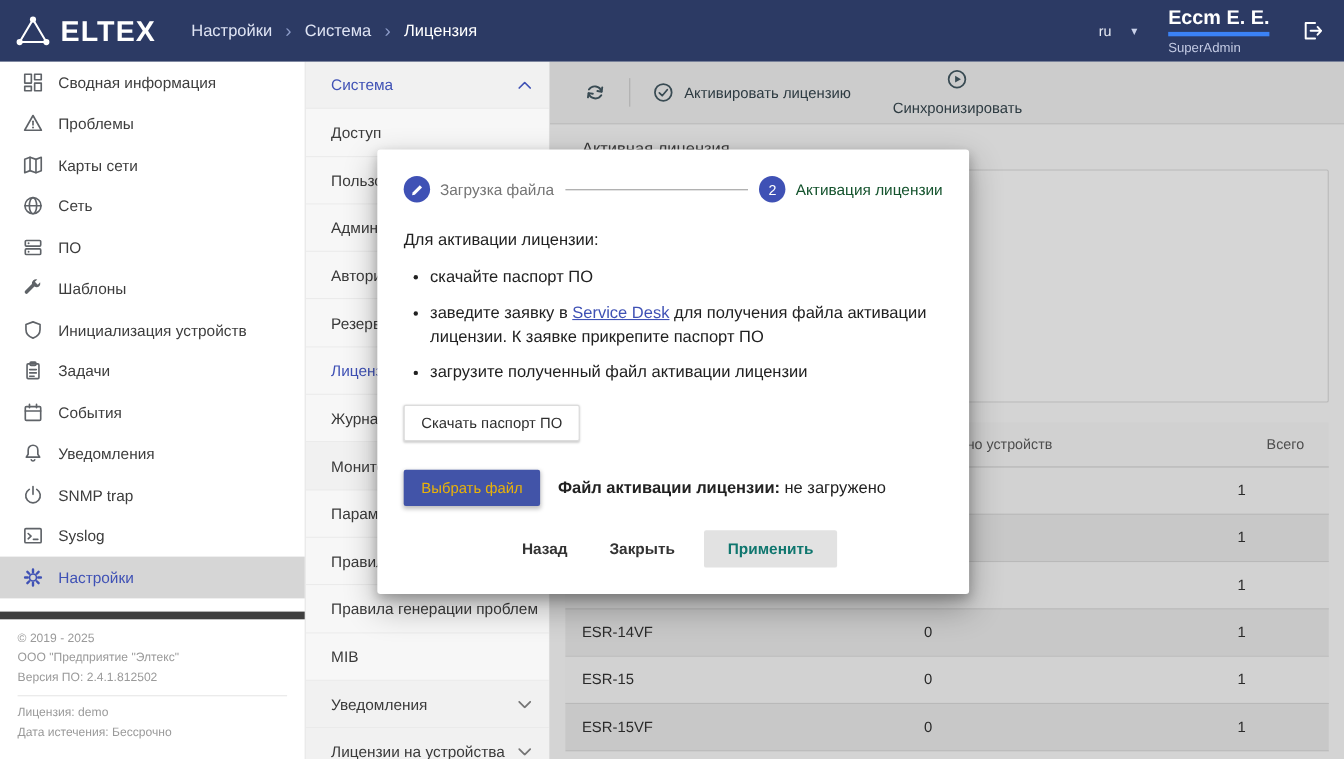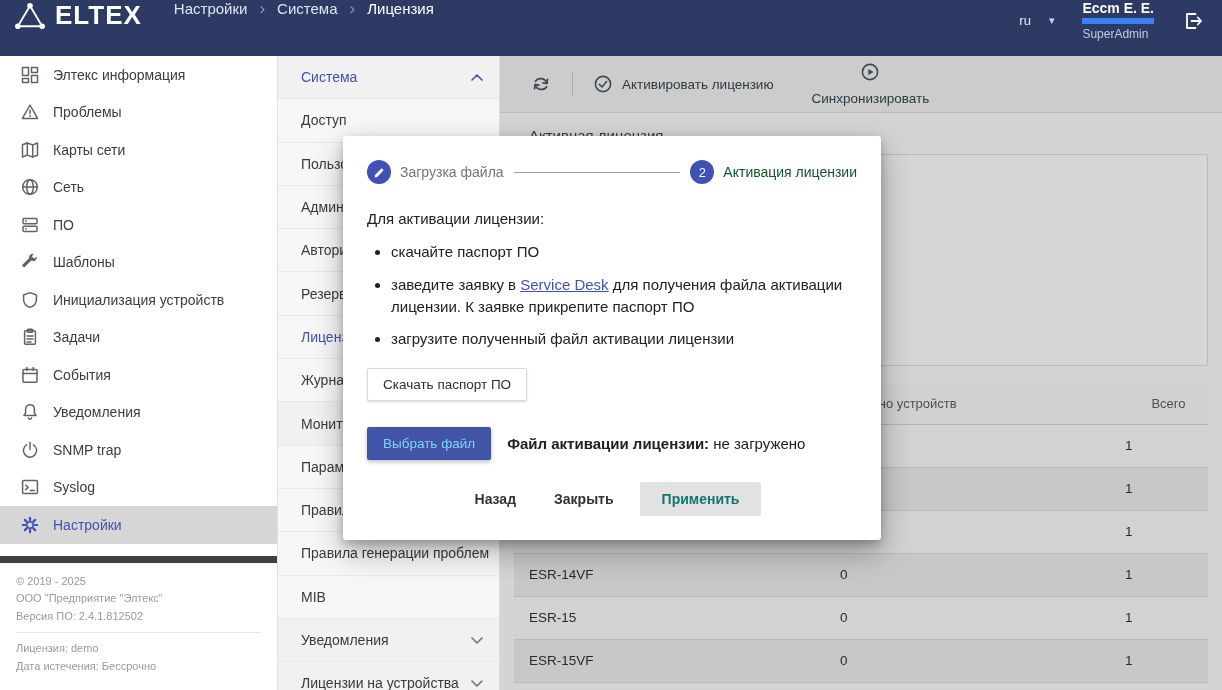--- a/index.html
+++ b/index.html
@@ -1,32 +1,32 @@
 <!DOCTYPE html>
 <html><head>
 <meta charset="utf-8">
 <style>
   * { box-sizing: border-box; margin: 0; padding: 0; }
   html,body { background:#e9e9e9; }
   body { font-family: "Liberation Sans", "DejaVu Sans", sans-serif; }
   .app { position:relative; width:1222px; height:690px; overflow:hidden; background:#fff; color:#333; font-size:14px; }
 
   
-  .header { position:absolute; top:0; left:0; right:0; height:56px; background:#2c3a64; display:flex; align-items:flex-start; color:#fff; z-index:20; }
+  .header { position:absolute; top:0; left:0; right:0; height:56px; background:#2c3a64; display:flex; align-items:center; color:#fff; z-index:20; }
   .brand { display:flex; align-items:center; gap:9px; padding:0 16px 0 14px; cursor:pointer; }
   .brand-text { font-size:26px; font-weight:bold; letter-spacing:1px; }
   .breadcrumb { display:flex; align-items:center; gap:12px; font-size:15px; font-weight:500; margin-left:16px; }
   .crumb { color:#dfe4f4; cursor:pointer; }
   .crumb.current { color:#fff; cursor:default; }
   .crumb-sep { color:#8b9ac7; font-size:17px; line-height:1; }
   .header-right { margin-left:auto; display:flex; align-items:center; gap:28px; padding-right:18px; }
   .lang { display:flex; align-items:center; gap:18px; font-size:13px; color:#e8ebf5; cursor:pointer; }
   .lang-caret { font-size:11px; color:#c9d1ea; }
   .user { cursor:pointer; }
-  .user-name { font-size:14px; font-weight:bold; border-bottom:6px solid #3b82f6; padding-bottom:2px; display:inline-block; }
+  .user-name { font-size:18px; font-weight:bold; border-bottom:4px solid #3b82f6; padding-bottom:2px; display:inline-block; }
   .user-role { font-size:12px; color:#c3cae3; margin-top:3px; }
   .logout-btn { cursor:pointer; display:flex; align-items:center; }
 
   
   .sidebar { position:absolute; top:56px; left:0; width:278px; bottom:0; background:#fff; border-right:1px solid #e2e2e2; display:flex; flex-direction:column; z-index:2; }
   .nav-item { display:flex; align-items:center; gap:13px; height:37.5px; padding:0 14px 0 20px; color:#3d3d3d; cursor:pointer; flex:0 0 auto; }
   .nav-item.selected { background:#d6d6d6; color:#3f51b5; }
   .nav-label { font-size:14px; white-space:nowrap; }
   .ic { fill:none; stroke:#5f6368; stroke-width:1.5; stroke-linecap:round; stroke-linejoin:round; flex:0 0 20px; }
   .ic .fillpart { fill:#5f6368; stroke:none; }
@@ -78,21 +78,21 @@
   .step-label { margin-left:9px; font-size:14px; white-space:nowrap; }
   .step-label.done { color:#757575; }
   .step-label.active { color:#14532d; }
   .step-line { flex:1; height:1px; background:#9e9e9e; margin:0 10px; }
   .modal-intro { font-size:15px; margin-bottom:14px; }
   .modal ul { list-style:disc; padding-left:24px; margin:0 0 18px; }
   .modal li { font-size:15px; line-height:1.45; margin-bottom:11px; }
   .modal a { color:#3f51b5; font-weight:500; text-decoration:underline; cursor:pointer; }
   .btn-outline { display:inline-block; background:#fff; border:1px solid #dcdcdc; border-radius:2px; padding:8px 15px; font-size:13.5px; font-weight:400; color:#2f2f2f; box-shadow:0 1px 2px rgba(0,0,0,.18); cursor:pointer; margin-bottom:26px; font-family:inherit; }
   .file-row { display:flex; align-items:center; gap:16px; margin-bottom:22px; }
-  .btn-primary { background:#4254a8; color:#7dd3fc; border:none; border-radius:2px; padding:9px 16px; font-size:13.5px; font-weight:500; box-shadow:0 2px 4px rgba(0,0,0,.25); cursor:pointer; font-family:inherit; }
+  .btn-primary { background:#4254a8; color:#eab308; border:none; border-radius:2px; padding:9px 16px; font-size:13.5px; font-weight:500; box-shadow:0 2px 4px rgba(0,0,0,.25); cursor:pointer; font-family:inherit; }
   .file-text { font-size:15px; }
   .file-label { font-weight:bold; }
   .file-value { margin-left:4px; }
   .modal-actions { display:flex; justify-content:center; gap:14px; align-items:center; }
   .btn-flat { background:none; border:none; font-size:14px; font-weight:600; color:#333; padding:9px 12px; cursor:pointer; font-family:inherit; }
   .btn-disabled { background:#e2e2e2; color:#0f766e; border:none; border-radius:2px; padding:9px 22px; font-size:14px; font-weight:600; cursor:default; font-family:inherit; }
 </style>
 </head>
 <body>
 
@@ -135,21 +135,21 @@
 
   <div class="sidebar">
 
     <div class="nav-item">
       <svg class="ic" width="20" height="20" viewBox="0 0 20 20">
         <rect x="2.5" y="2.5" width="6" height="8"></rect>
           <rect x="11.5" y="2.5" width="6" height="5"></rect>
         <rect x="11.5" y="10.5" width="6" height="7"></rect>
           <rect x="2.5" y="13.5" width="6" height="4"></rect>
       </svg>
-      <span class="nav-label">Элтекс информация</span>
+      <span class="nav-label">Сводная информация</span>
     </div>
 
     <div class="nav-item">
       <svg class="ic" width="20" height="20" viewBox="0 0 20 20">
         <path d="M10 3 17.6 16.4H2.4Z"></path>
           <path d="M10 8.2v3.4"></path>
           <circle class="fillpart" cx="10" cy="14" r="0.9"></circle>
       </svg>
       <span class="nav-label">Проблемы</span>
     </div>

